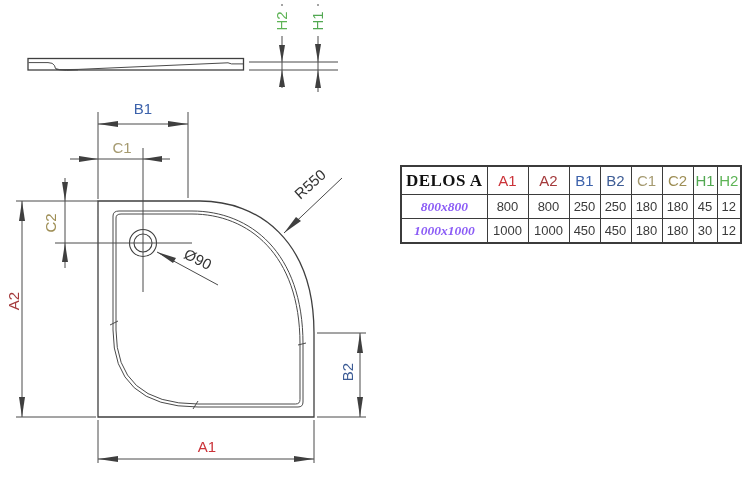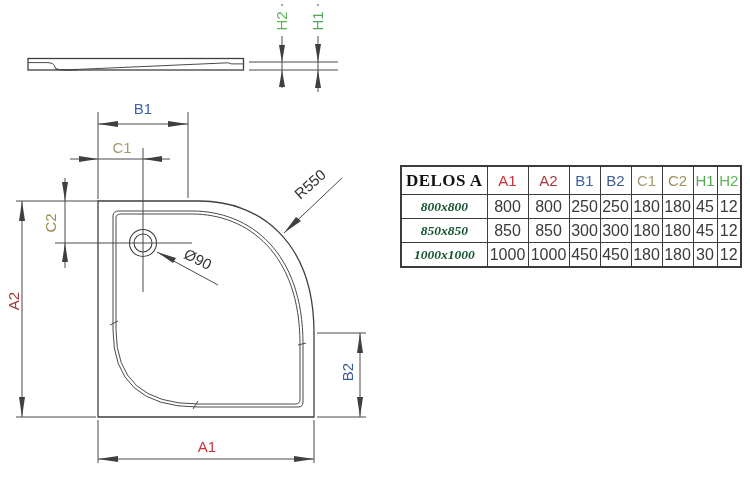--- a/index.html
+++ b/index.html
@@ -17,22 +17,22 @@
   .c-k{fill:#333333}
   
   .spec-table{position:absolute;left:400px;top:165px;}
   .spec-table table{border-collapse:collapse;table-layout:fixed;border:2.5px solid #3b3b3b;}
   .spec-table th,.spec-table td{border:1.6px solid #3b3b3b;text-align:center;
       vertical-align:middle;padding:0 1px;background:#fff;overflow:hidden;}
   .title-cell{font-family:"Liberation Serif",serif;font-weight:bold;font-size:17px;
       color:#111;letter-spacing:.5px;}
   .col-h{font-family:"Liberation Sans",sans-serif;font-weight:400;font-size:15px;height:27px;}
   .size-cell{font-family:"Liberation Serif",serif;font-style:italic;font-weight:bold;
-      font-size:13.5px;color:#14532d;height:23px;}
-  .num-cell{font-family:"Liberation Sans",sans-serif;font-size:16px;color:#3a3a3a;}
+      font-size:13.5px;color:#8b5cf6;height:23px;}
+  .num-cell{font-family:"Liberation Sans",sans-serif;font-size:13px;color:#3a3a3a;}
 </style>
 </head>
 <body>
 
 <div class="stage">
 
   <svg width="750" height="477" viewBox="0 0 750 477">
 
     <g>
       <rect class="ln2" x="28" y="58.5" width="215.5" height="11.5"></rect>
@@ -150,31 +150,20 @@
         <td class="num-cell">800</td>
         <td class="num-cell">800</td>
         <td class="num-cell">250</td>
         <td class="num-cell">250</td>
         <td class="num-cell">180</td>
         <td class="num-cell">180</td>
         <td class="num-cell">45</td>
         <td class="num-cell">12</td>
       </tr>
       <tr>
-        <td class="size-cell">850x850</td>
-        <td class="num-cell">850</td>
-        <td class="num-cell">850</td>
-        <td class="num-cell">300</td>
-        <td class="num-cell">300</td>
-        <td class="num-cell">180</td>
-        <td class="num-cell">180</td>
-        <td class="num-cell">45</td>
-        <td class="num-cell">12</td>
-      </tr>
-      <tr>
         <td class="size-cell">1000x1000</td>
         <td class="num-cell">1000</td>
         <td class="num-cell">1000</td>
         <td class="num-cell">450</td>
         <td class="num-cell">450</td>
         <td class="num-cell">180</td>
         <td class="num-cell">180</td>
         <td class="num-cell">30</td>
         <td class="num-cell">12</td>
       </tr>

